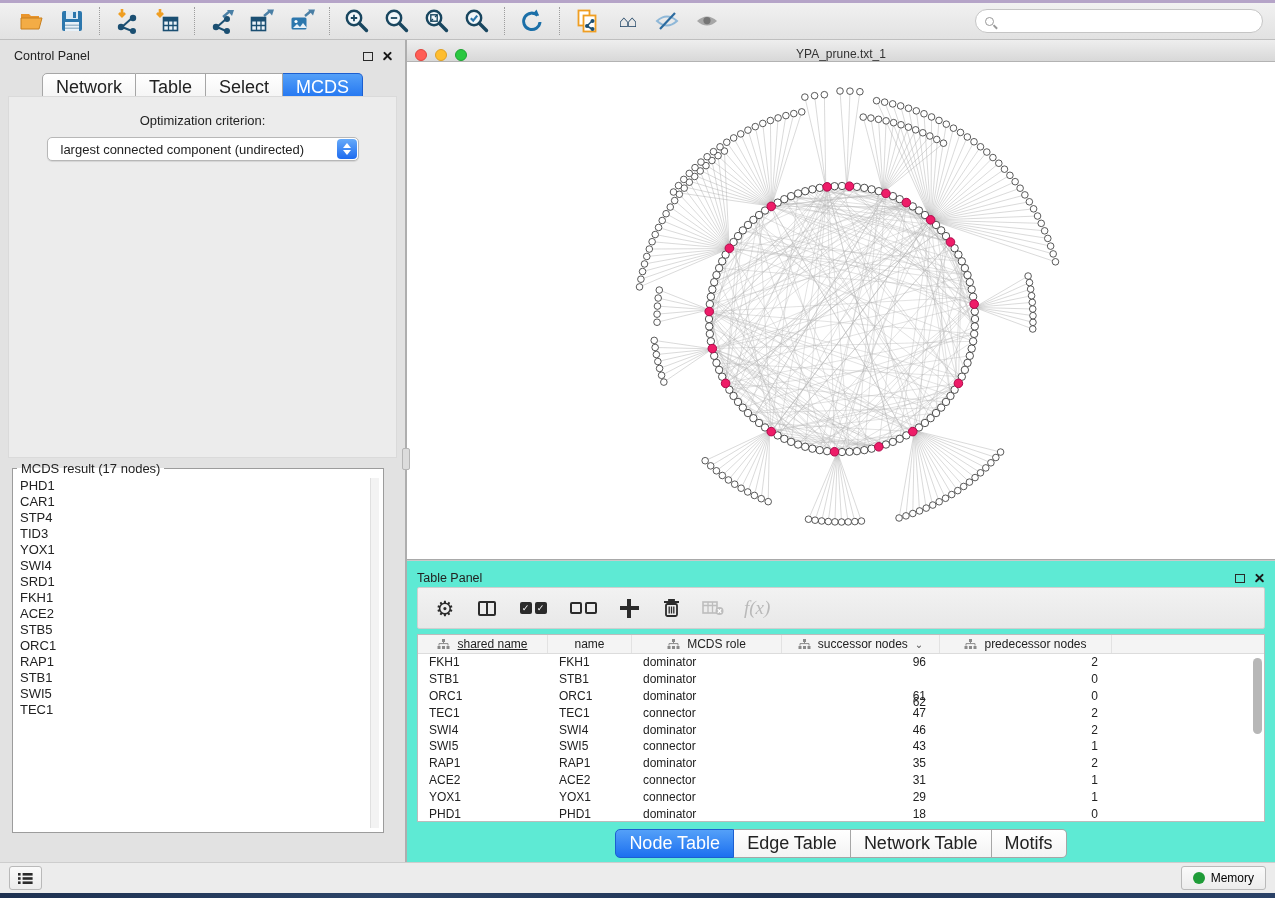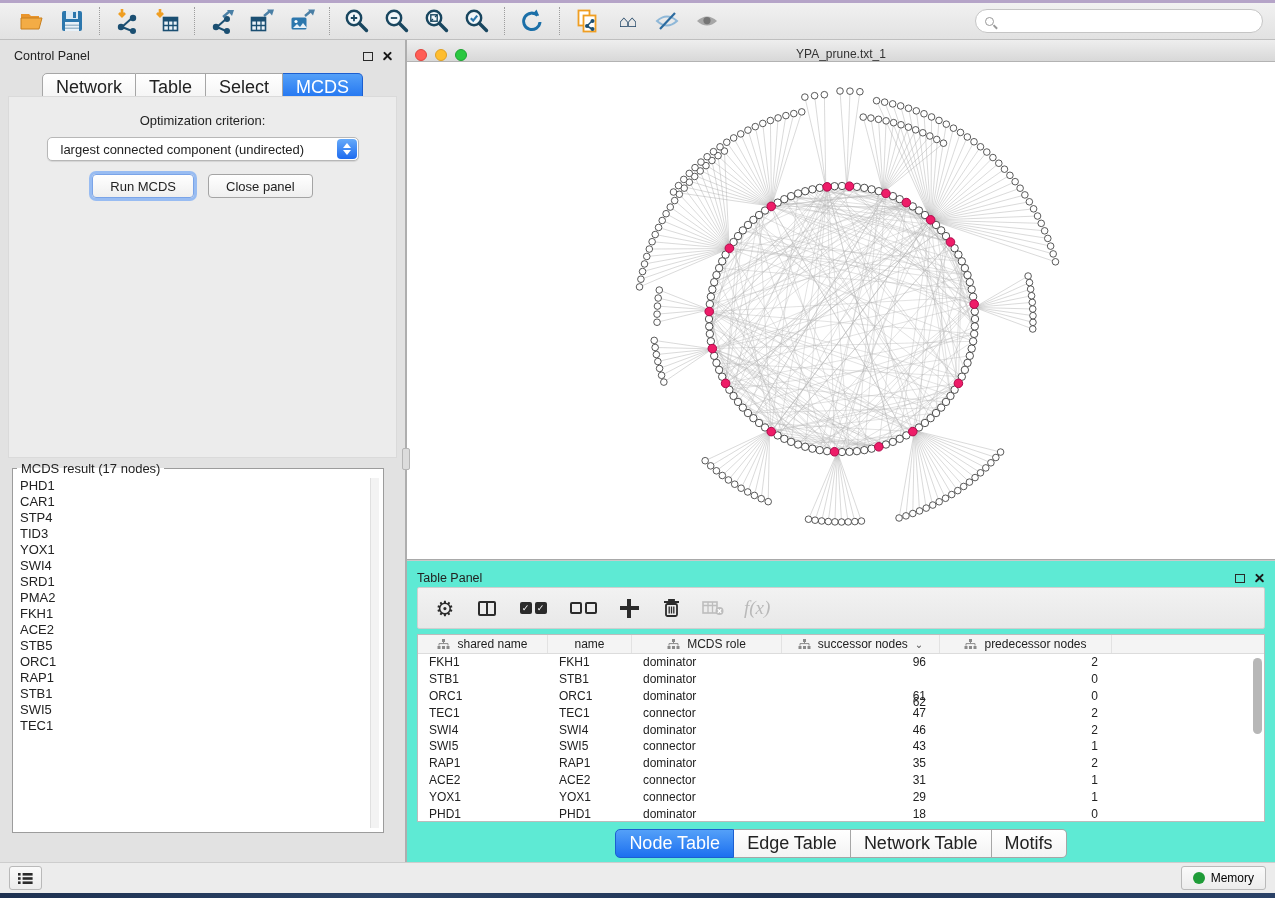--- a/index.html
+++ b/index.html
@@ -280,36 +280,31 @@
         </div>
       <div class="cp-inner">
         <div class="opt-label">Optimization criterion:</div>
         <div class="dropdown">
           <span>largest connected component (undirected)</span>
           <span class="stepper">
               <b class="up"></b>
               <b class="dn"></b>
             </span>
         </div>
-        <div class="btn-row">
-          <button class="mac-btn focus">Run MCDS</button>
-          <button class="mac-btn">Close panel</button>
-        </div>
       </div>
       <fieldset class="mcds-group">
         <legend>MCDS result (17 nodes)</legend>
         <div class="mcds-list" id="mcds-list">
             <div>PHD1</div>
             <div>CAR1</div>
             <div>STP4</div>
             <div>TID3</div>
             <div>YOX1</div>
             <div>SWI4</div>
             <div>SRD1</div>
-            <div>PMA2</div>
             <div>FKH1</div>
             <div>ACE2</div>
             <div>STB5</div>
             <div>ORC1</div>
             <div>RAP1</div>
             <div>STB1</div>
             <div>SWI5</div>
             <div>TEC1</div>
           </div>
         <div class="mcds-scroll"></div>
@@ -1054,21 +1049,21 @@
                 <circle cx="17.5" cy="11" r="4" fill="#bdbdbd"></circle>
                 <path d="M15.8 9.3l3.4 3.4M19.2 9.3l-3.4 3.4" stroke="#fff" stroke-width="1.3"></path>
               </svg>
           </button>
           <button class="ti disabled">
               <span class="fx-glyph">f(x)</span>
             </button>
         </div>
         <div class="tp-table">
           <div class="t-head" id="t-head">
-              <div class="hc" style="width: 130px;">
+              <div class="hc" style="width: 130px; text-decoration: underline;">
                 <svg width="13" height="11" viewBox="0 0 13 11" style="flex:none">
                   <rect x="5" y="0" width="3" height="3" fill="#8a8a8a"></rect>
                   <path d="M6.5 3v1.6M2 6.6V4.6h9v2" fill="none" stroke="#8a8a8a"></path>
                   <rect x="0.5" y="7" width="3" height="3" fill="#8a8a8a"></rect>
                   <rect x="5" y="7" width="3" height="3" fill="#8a8a8a"></rect>
                   <rect x="9.5" y="7" width="3" height="3" fill="#8a8a8a"></rect>
                 </svg>
                 <span>shared name</span>
               </div>
               <div class="hc" style="width: 84px;">

